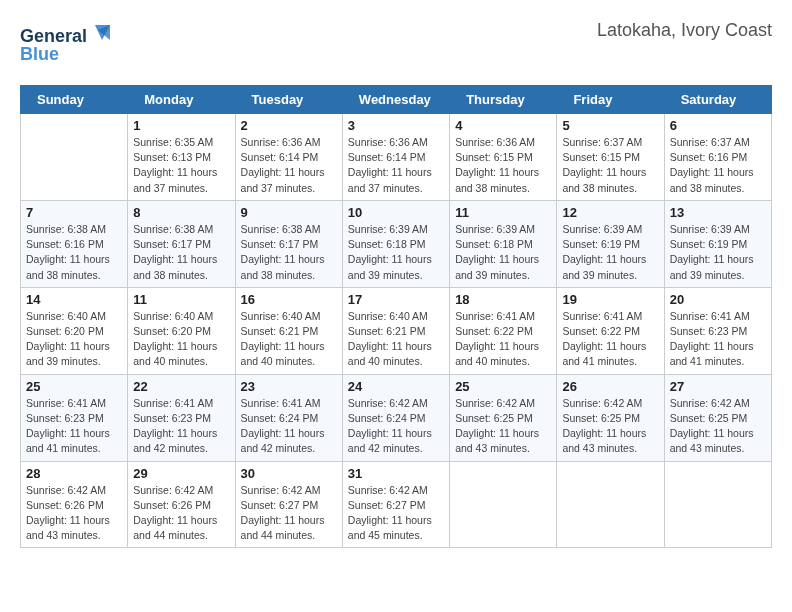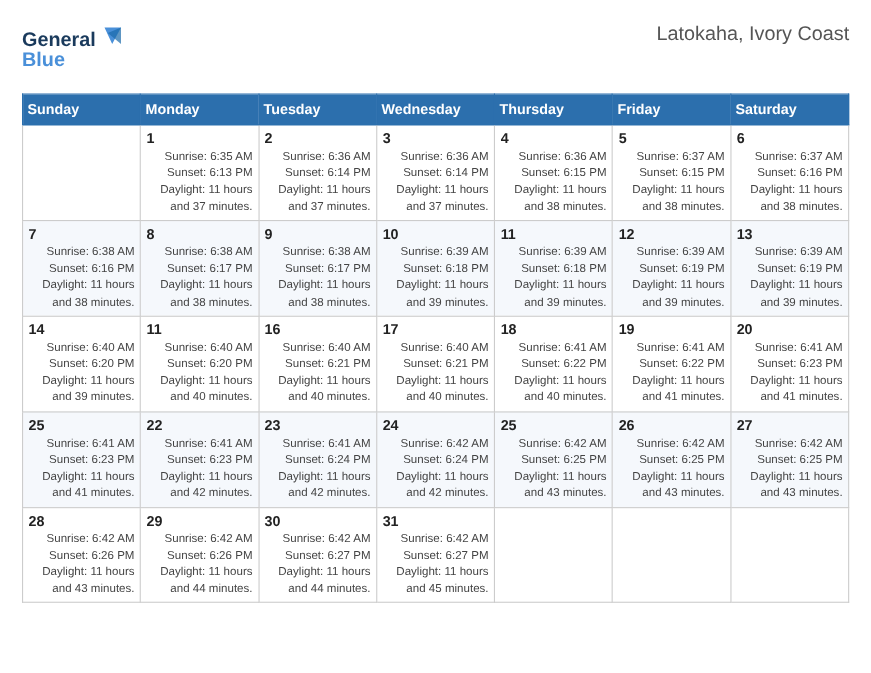--- a/index.html
+++ b/index.html
@@ -34,21 +34,21 @@
       color: #555;
     }
     table {
       width: 100%;
       border-collapse: collapse;
       font-size: 11px;
     }
     thead tr th {
       background-color: #2c6fad;
       color: white;
-      padding: 6px 4px;
+      padding: 6px 16px;
       text-align: left;
       font-size: 13px;
       font-weight: bold;
       border: 1px solid #2c6fad;
     }
     tbody tr td {
       border: 1px solid #ccc;
       vertical-align: top;
       padding: 4px 5px;
       width: 14.28%;
@@ -63,21 +63,20 @@
     .day-num {
       font-weight: bold;
       font-size: 13px;
       color: #222;
       margin-bottom: 2px;
     }
     .day-info {
       color: #444;
       font-size: 10.5px;
       line-height: 1.45;
-      text-align: right;
     }
     .empty-cell {
       background-color: #fff !important;
     }
   </style>
 </head>
 <body>
 
 <div class="header">
   <div class="logo">

